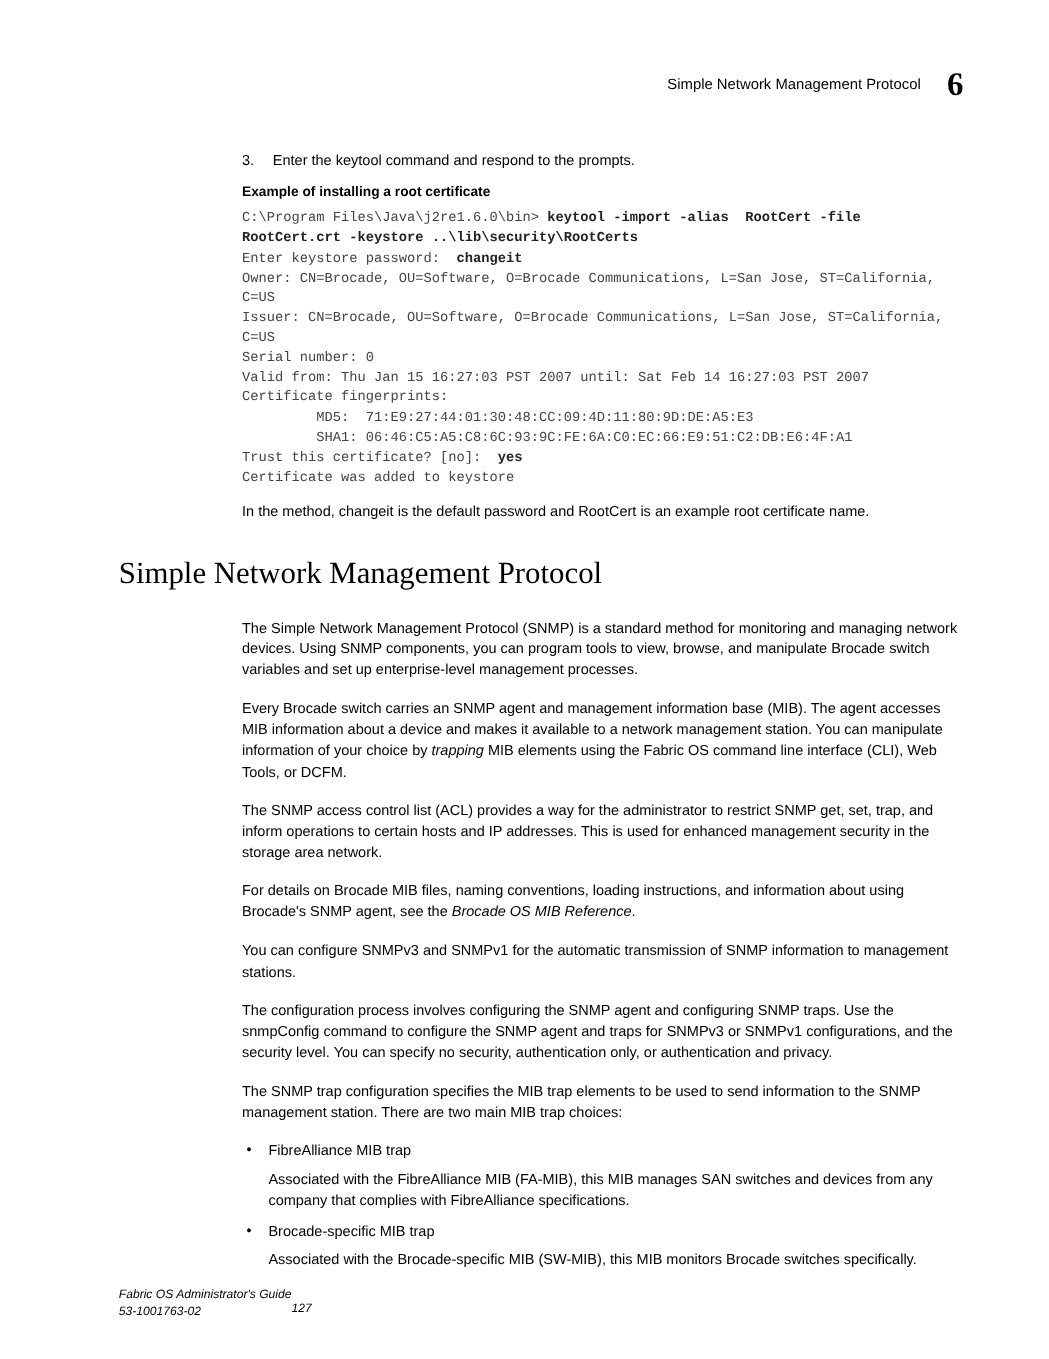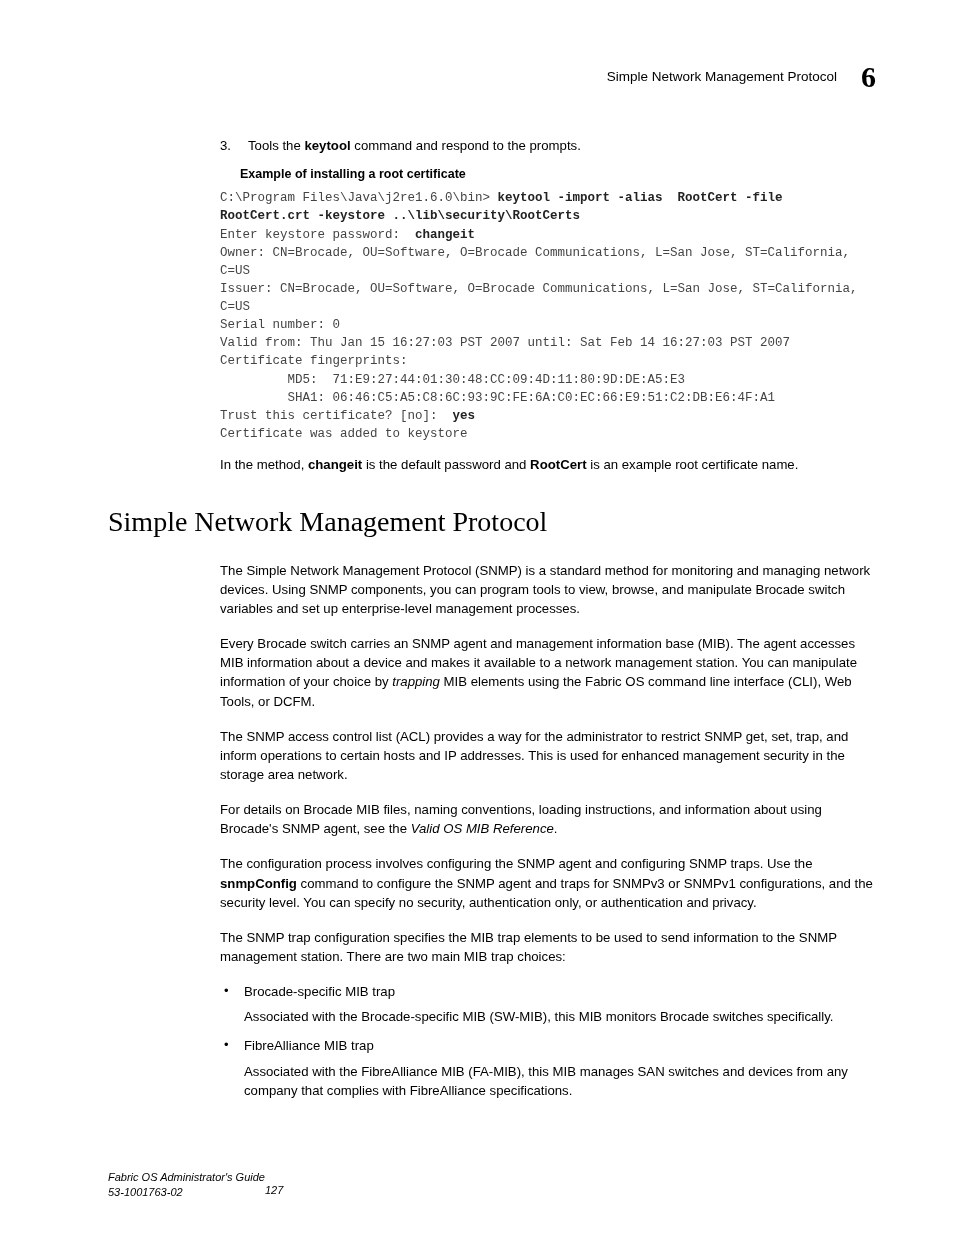--- a/index.html
+++ b/index.html
@@ -42,21 +42,21 @@
     display: flex;
     gap: 10px;
     margin-bottom: 8px;
   }
   .step .num { flex: 0 0 18px; }
   .subhead {
     font-size: 12.5px;
     margin-top: 10px;
     margin-bottom: 6px;
   }
-  .subhead b { font-weight: bold; margin-left: 20px; }
+  .subhead b { font-weight: bold; }
   .code {
     font-family: "Courier New", Courier, monospace;
     font-size: 12.5px;
     line-height: 1.45;
     white-space: pre-wrap;
     color: #444;
     margin-bottom: 12px;
   }
   .code .b {
     font-weight: bold;
@@ -66,21 +66,21 @@
     margin: 0 0 16px 0;
   }
   .h1 {
     font-family: Georgia, "Times New Roman", serif;
     font-weight: normal;
     font-size: 28px;
     margin: 28px 0 18px 0;
     color: #000;
   }
   .italic { font-style: italic; }
-  .bold { font-weight: bold; }
+  .bold { font-weight: normal; }
   ul.bullets {
     list-style: none;
     padding: 0;
     margin: 0 0 12px 0;
   }
   ul.bullets > li {
     position: relative;
     padding-left: 24px;
     margin-bottom: 6px;
   }
@@ -117,21 +117,21 @@
   <div class="running-header">
     <span class="title">Simple Network Management Protocol</span>
     <span class="chapnum">6</span>
   </div>
 
   <div class="content-indent">
 
     <div class="step">
       <span class="num">3.</span>
       <span>
-        <span>Tools the </span><span class="bold">keytool</span><span> command and respond to the prompts.</span>
+        <span>Enter the </span><span class="bold">keytool</span><span> command and respond to the prompts.</span>
       </span>
     </div>
 
     <div class="subhead"><b>Example of installing a root certificate</b></div>
 
     <div class="code"><span>C:\Program Files\Java\j2re1.6.0\bin&gt; </span><span class="b">keytool -import -alias  RootCert -file RootCert.crt -keystore ..\lib\security\RootCerts</span>
 <span>Enter keystore password:  </span><span class="b">changeit</span>
 <span>Owner: CN=Brocade, OU=Software, O=Brocade Communications, L=San Jose, ST=California, C=US</span>
 <span>Issuer: CN=Brocade, OU=Software, O=Brocade Communications, L=San Jose, ST=California, C=US</span>
 <span>Serial number: 0</span>
@@ -154,38 +154,39 @@
 
     <p class="para">The Simple Network Management Protocol (SNMP) is a standard method for monitoring and managing network devices. Using SNMP components, you can program tools to view, browse, and manipulate Brocade switch variables and set up enterprise-level management processes.</p>
 
     <p class="para">
       <span>Every Brocade switch carries an SNMP agent and management information base (MIB). The agent accesses MIB information about a device and makes it available to a network management station. You can manipulate information of your choice by </span><span class="italic">trapping</span><span> MIB elements using the Fabric OS command line interface (CLI), Web Tools, or DCFM.</span>
     </p>
 
     <p class="para">The SNMP access control list (ACL) provides a way for the administrator to restrict SNMP get, set, trap, and inform operations to certain hosts and IP addresses. This is used for enhanced management security in the storage area network.</p>
 
     <p class="para">
-      <span>For details on Brocade MIB files, naming conventions, loading instructions, and information about using Brocade's SNMP agent, see the </span><span class="italic">Valid OS MIB Reference</span><span>.</span>
+      <span>For details on Brocade MIB files, naming conventions, loading instructions, and information about using Brocade's SNMP agent, see the </span><span class="italic">Brocade OS MIB Reference</span><span>.</span>
     </p>
 
+    <p class="para">You can configure SNMPv3 and SNMPv1 for the automatic transmission of SNMP information to management stations.</p>
 
     <p class="para">
       <span>The configuration process involves configuring the SNMP agent and configuring SNMP traps. Use the </span><span class="bold">snmpConfig</span><span> command to configure the SNMP agent and traps for SNMPv3 or SNMPv1 configurations, and the security level. You can specify no security, authentication only, or authentication and privacy.</span>
     </p>
 
     <p class="para">The SNMP trap configuration specifies the MIB trap elements to be used to send information to the SNMP management station. There are two main MIB trap choices:</p>
 
     <ul class="bullets">
       <li>
+        <div>FibreAlliance MIB trap</div>
+        <div class="bullet-body">Associated with the FibreAlliance MIB (FA-MIB), this MIB manages SAN switches and devices from any company that complies with FibreAlliance specifications.</div>
+      </li>
+      <li>
         <div>Brocade-specific MIB trap</div>
         <div class="bullet-body">Associated with the Brocade-specific MIB (SW-MIB), this MIB monitors Brocade switches specifically.</div>
-      </li>
-      <li>
-        <div>FibreAlliance MIB trap</div>
-        <div class="bullet-body">Associated with the FibreAlliance MIB (FA-MIB), this MIB manages SAN switches and devices from any company that complies with FibreAlliance specifications.</div>
       </li>
     </ul>
 
   </div>
 
   <div class="footer">
     <div class="left">
       <div>Fabric OS Administrator's Guide</div>
       <div>53-1001763-02</div>
     </div>

